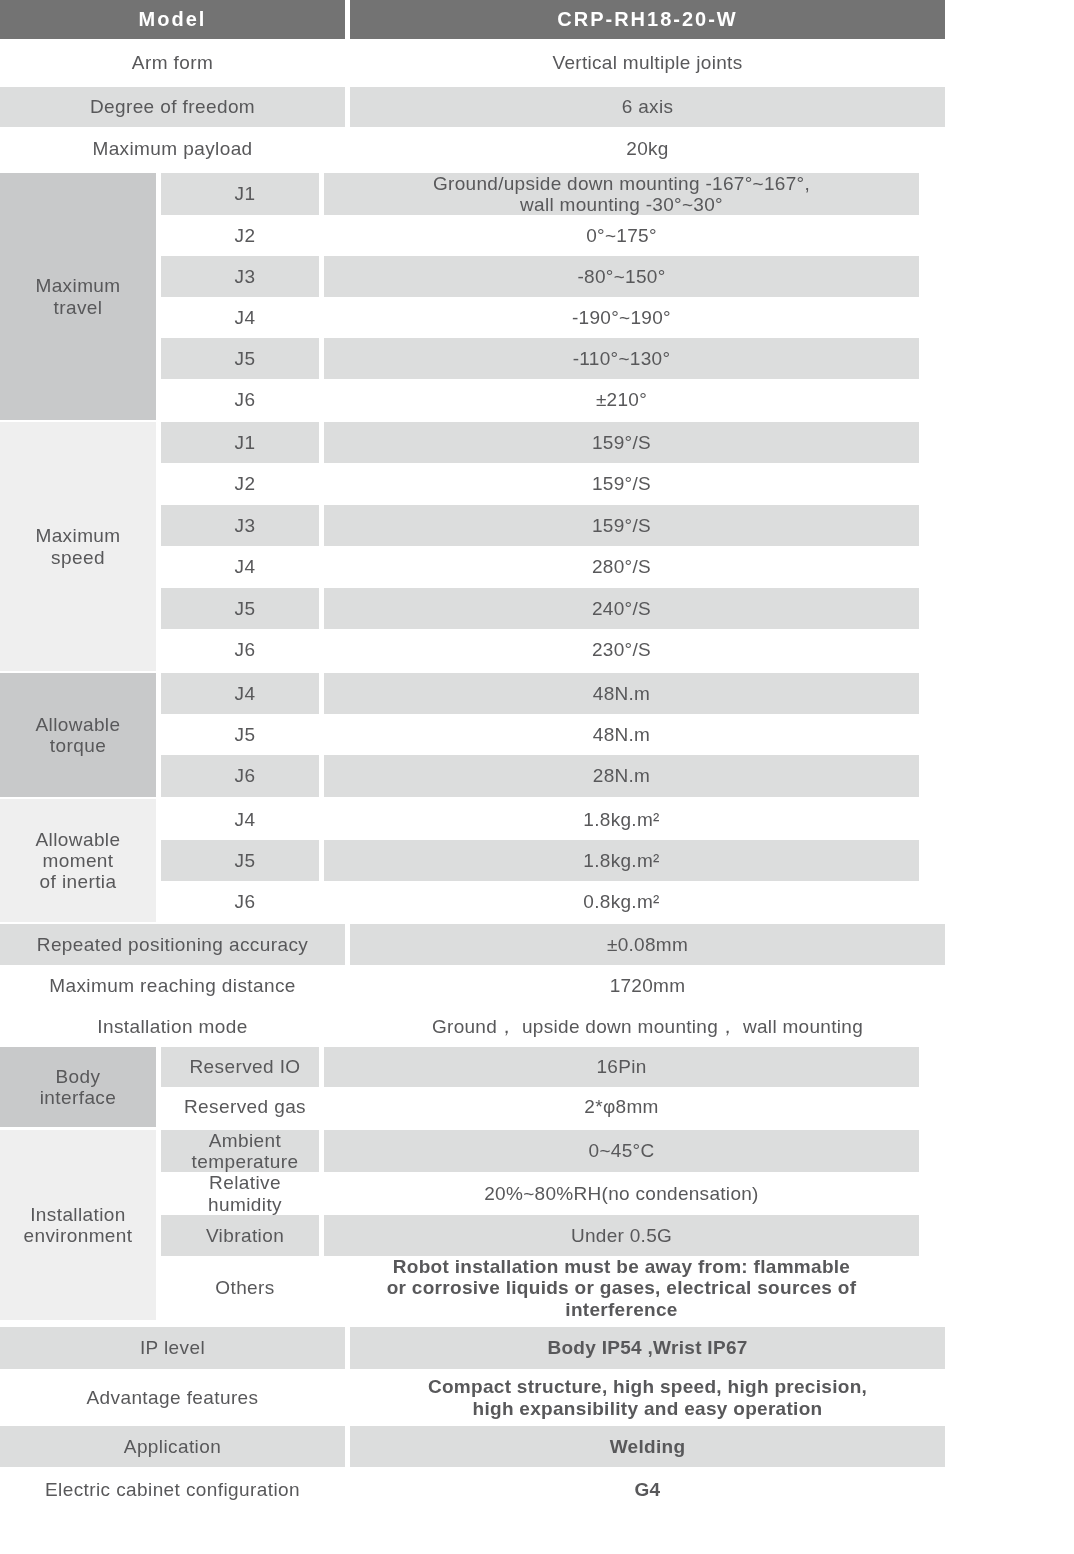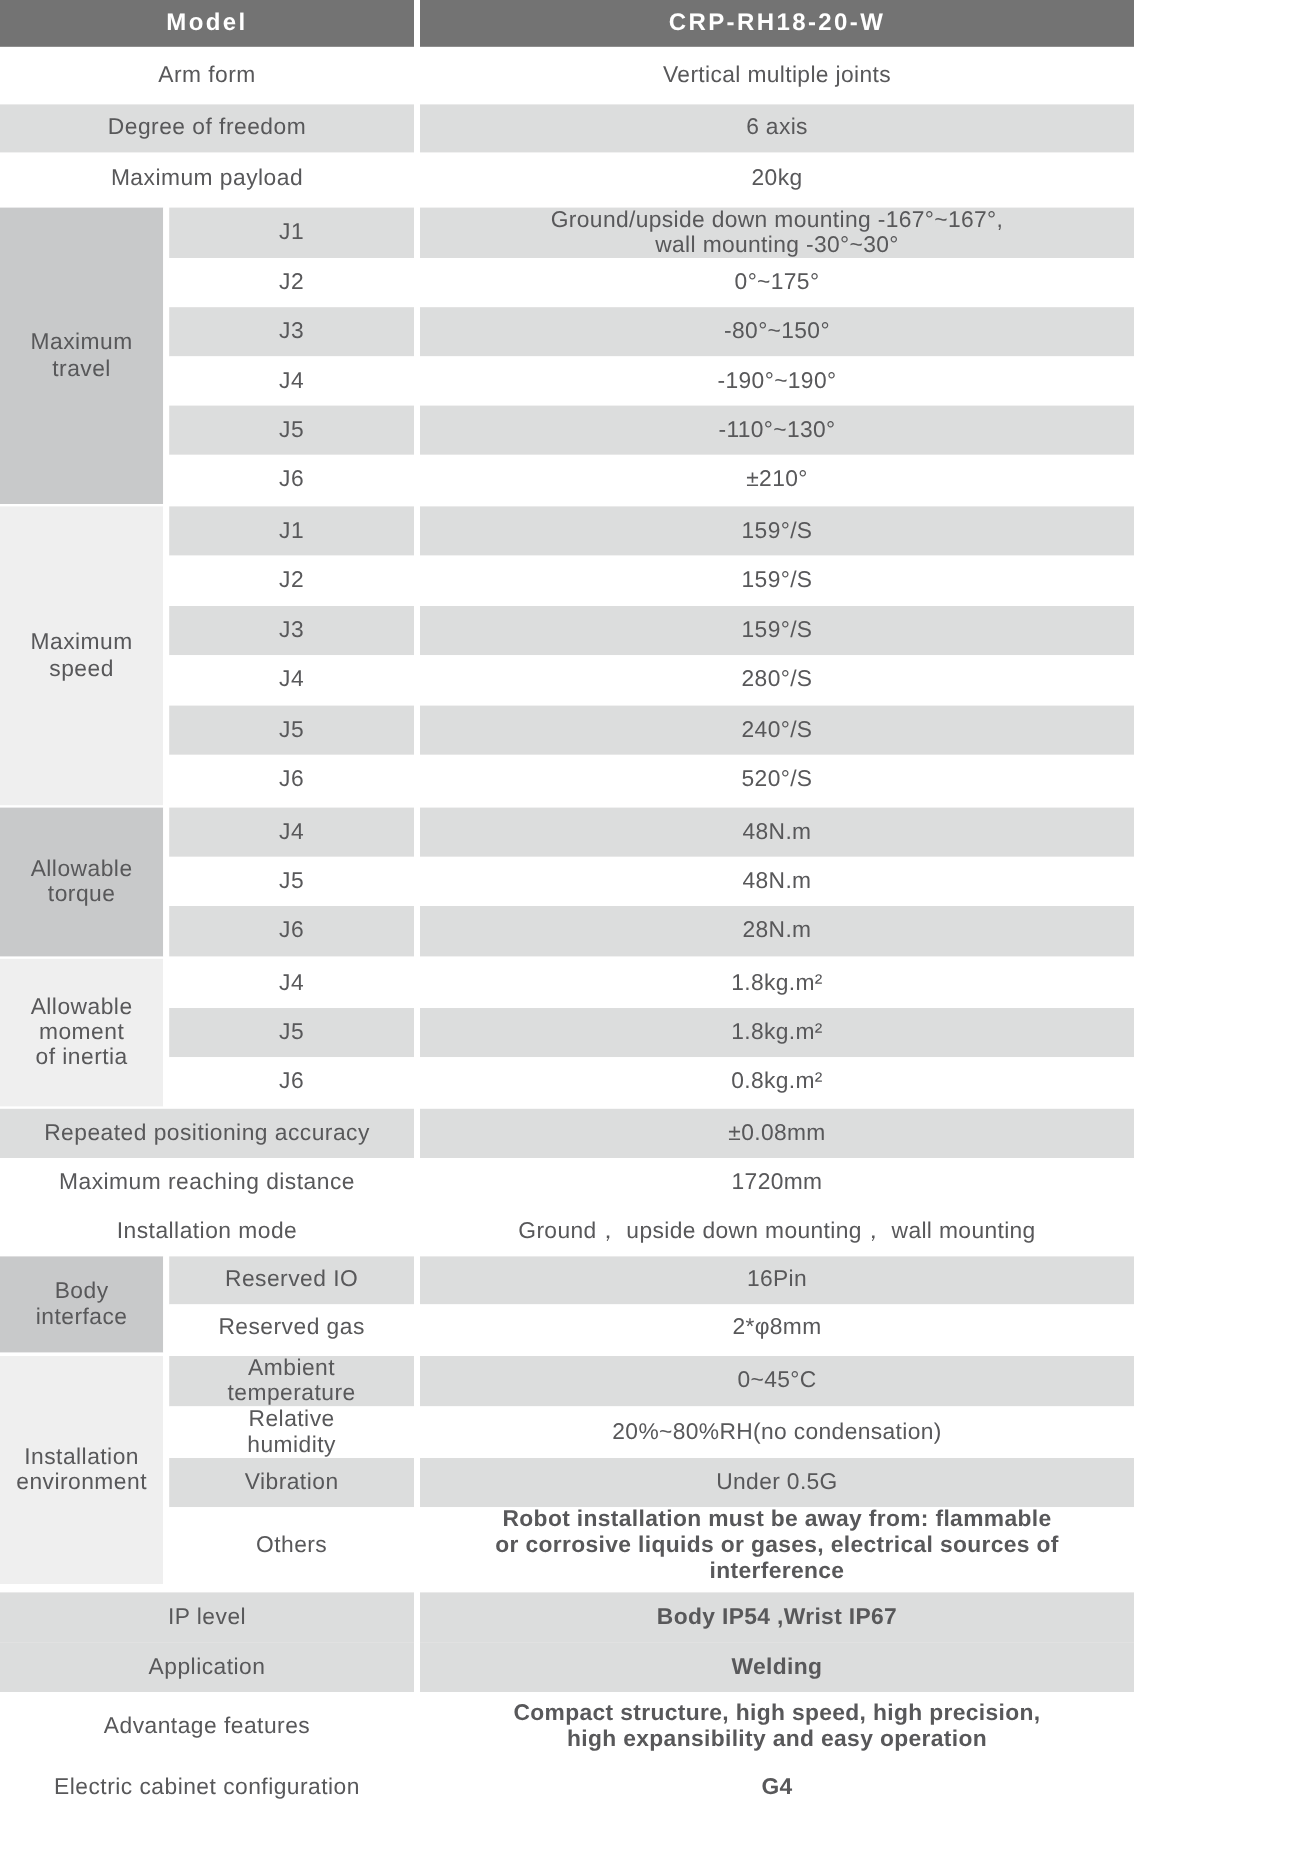--- a/index.html
+++ b/index.html
@@ -7,21 +7,21 @@
     width:1074px;height:1554px;background:#ffffff;
     font-family:"Liberation Sans", sans-serif;color:#58585a;
     -webkit-font-smoothing:antialiased;
   }
   .spec-table{width:945px;}
   .row,.group,.subrow{display:flex;}
   .cell{display:flex;align-items:center;justify-content:center;text-align:center;}
   .label{width:345px;}
   .value{width:595px;}
   .gcell{width:156px;}
-  .sub{width:204px;}
+  .sub{width:148px;padding-left:10px;}
   .vgap{width:5px;background:#ffffff;flex:0 0 auto;}
   .subrows{display:flex;flex-direction:column;}
   
   .hdr{background:#737373;}
   .g{background:#dcdddd;}
   .w{background:#ffffff;}
   .med{background:#c8c9ca;}
   .lt{background:#efefef;}
   
   .htxt{color:#ffffff;font-weight:700;font-size:20px;letter-spacing:2px;}
@@ -197,21 +197,21 @@
         <div class="cell value g">
             <span class="val">240°/S</span>
           </div>
       </div>
       <div class="subrow h42">
         <div class="cell sub w">
             <span class="lbl">J6</span>
           </div>
         <div class="vgap"></div>
         <div class="cell value w">
-            <span class="val">520°/S</span>
+            <span class="val">230°/S</span>
           </div>
       </div>
     </div>
   </div>
 
   <div class="group mt2">
     <div class="cell gcell med">
       <span class="lbl pre">Allowable
 torque</span>
     </div>
@@ -397,41 +397,41 @@
   <div class="row h42 mt7">
     <div class="cell label g">
       <span class="lbl">IP level</span>
     </div>
     <div class="vgap"></div>
     <div class="cell value g">
       <span class="val valb">Body IP54 ,Wrist IP67</span>
     </div>
   </div>
 
+  <div class="row h57 w">
+    <div class="cell label">
+      <span class="lbl">Advantage features</span>
+    </div>
+    <div class="vgap"></div>
+    <div class="cell value">
+      <span class="val valb pre leftblock">Compact structure, high speed, high precision,
+high expansibility and easy operation</span>
+    </div>
+  </div>
+
   <div class="row h41">
     <div class="cell label g">
       <span class="lbl">Application</span>
     </div>
     <div class="vgap"></div>
     <div class="cell value g">
       <span class="val valb">Welding</span>
     </div>
   </div>
 
-  <div class="row h57 w">
-    <div class="cell label">
-      <span class="lbl">Advantage features</span>
-    </div>
-    <div class="vgap"></div>
-    <div class="cell value">
-      <span class="val valb pre leftblock">Compact structure, high speed, high precision,
-high expansibility and easy operation</span>
-    </div>
-  </div>
-
   <div class="row h46 w">
     <div class="cell label">
       <span class="lbl">Electric cabinet configuration</span>
     </div>
     <div class="vgap"></div>
     <div class="cell value">
       <span class="val valb">G4</span>
     </div>
   </div>
 

